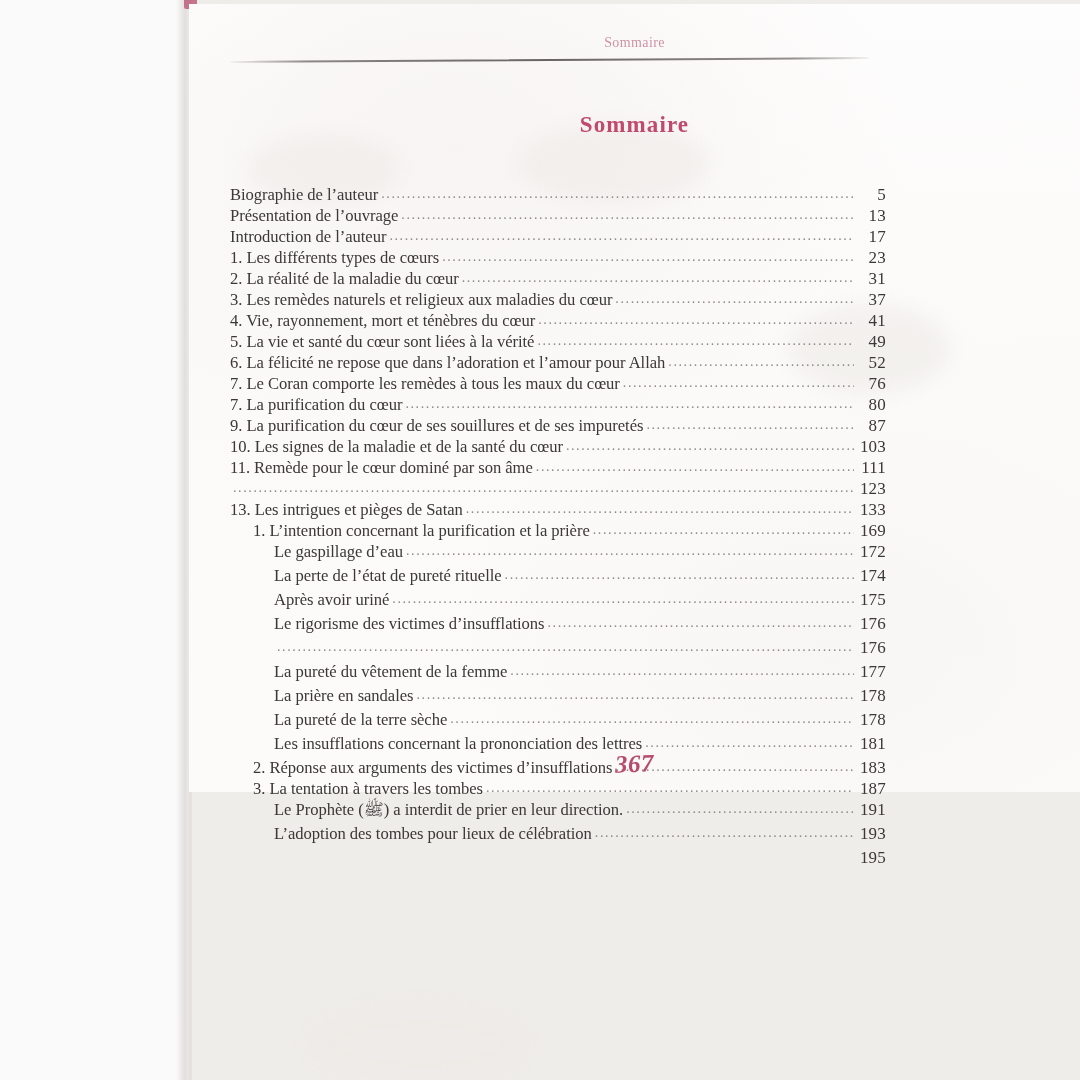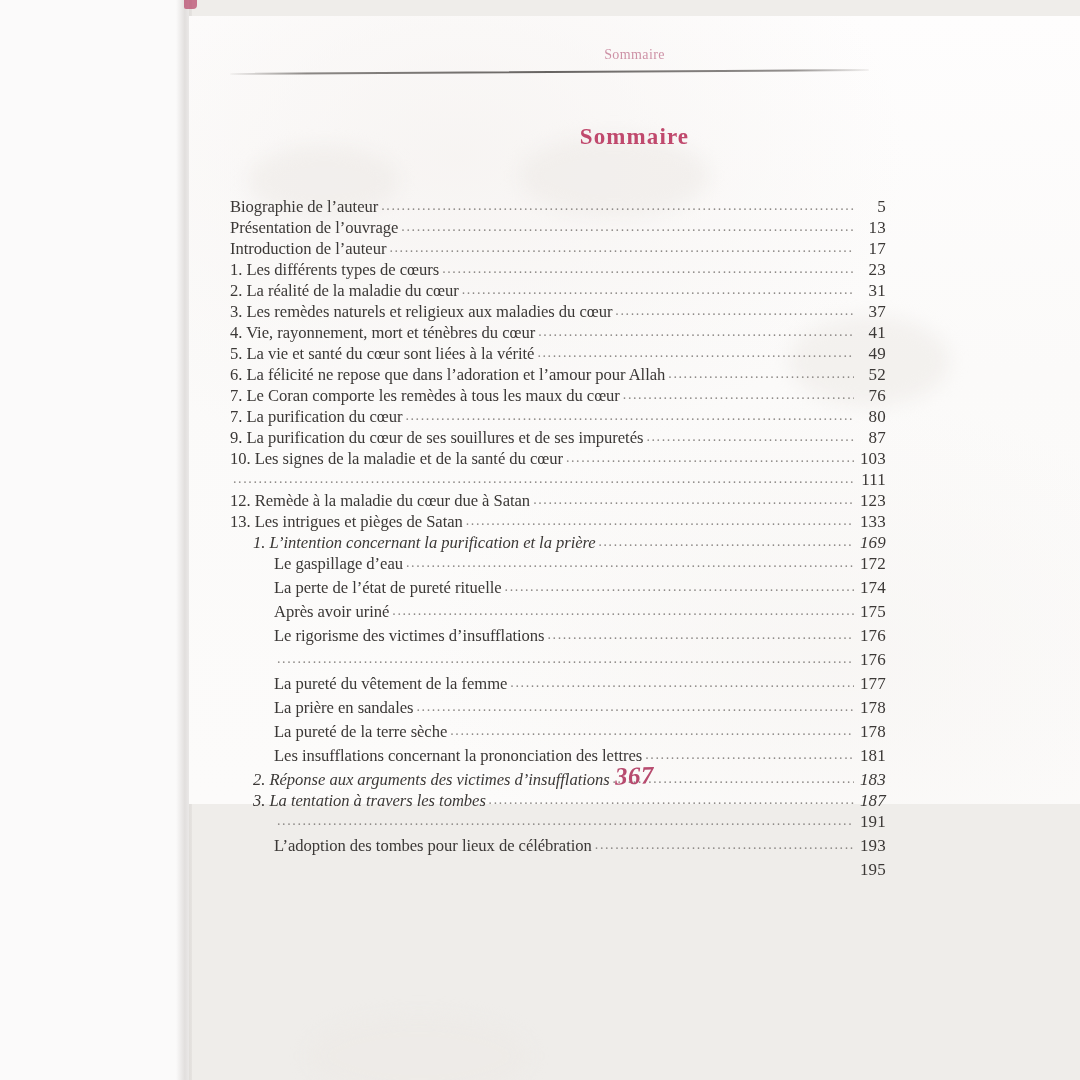--- a/index.html
+++ b/index.html
@@ -38,21 +38,21 @@
     width: 13px; height: 11px;
     background: #b8486b;
     opacity: .72;
     border-radius: 1px 2px 4px 2px;
     filter: blur(0.7px);
   }
 
   
   #page {
     position: absolute;
-    left: 189px; top: 16px;
+    left: 189px; top: 4px;
     width: 891px; height: 788px;
     background: #fdfcfb;
   }
   
   #paper-tint {
     position: absolute;
     inset: 0;
     background:
       radial-gradient(ellipse 70% 55% at 30% 18%, rgba(246,243,241,0.85) 0%, rgba(255,255,255,0) 72%),
       radial-gradient(ellipse 60% 45% at 72% 82%, rgba(247,245,243,0.8) 0%, rgba(255,255,255,0) 75%),
@@ -135,21 +135,21 @@
   .entry .pg {
     flex: 0 0 auto;
     text-align: right;
     min-width: 30px;
     font-size: 17px;
     letter-spacing: .2px;
   }
 
   
   .lvl-0 { padding-left: 0; }
-  .lvl-1 { padding-left: 23px; font-style: italic; }
+  .lvl-1 { padding-left: 23px; }
   .lvl-2 { padding-left: 44px; }
 
   .gap-sm { margin-top: 0px; }
   .gap-lg { margin-top: 3px; }
 
   .nodots .dots { visibility: hidden; }
   .nodots .pg { margin-left: 0; }
 
   
   #folio {
@@ -258,25 +258,25 @@
           <span class="label">9. La purification du cœur de ses souillures et de ses impuretés</span>
           <span class="dots">........................................................................................................................................................................................................</span>
           <span class="pg">87</span>
         </div>
         <div class="entry lvl-0 gap-sm">
           <span class="label">10. Les signes de la maladie et de la santé du cœur</span>
           <span class="dots">........................................................................................................................................................................................................</span>
           <span class="pg">103</span>
         </div>
         <div class="entry lvl-0 gap-sm">
+          <span class="label">11. Remède pour le cœur dominé par son âme</span>
           <span class="dots">........................................................................................................................................................................................................</span>
           <span class="pg">111</span>
         </div>
         <div class="entry lvl-0 gap-sm">
-          <span class="label">12. Remède à la maladie du cœur due à Satan</span>
           <span class="dots">........................................................................................................................................................................................................</span>
           <span class="pg">123</span>
         </div>
         <div class="entry lvl-0 gap-sm">
           <span class="label">13. Les intrigues et pièges de Satan</span>
           <span class="dots">........................................................................................................................................................................................................</span>
           <span class="pg">133</span>
         </div>
         <div class="entry lvl-1 gap-sm">
           <span class="label">1. L’intention concernant la purification et la prière</span>
@@ -331,20 +331,21 @@
           <span class="label">2. Réponse aux arguments des victimes d’insufflations</span>
           <span class="dots">........................................................................................................................................................................................................</span>
           <span class="pg">183</span>
         </div>
         <div class="entry lvl-1 gap-sm">
           <span class="label">3. La tentation à travers les tombes</span>
           <span class="dots">........................................................................................................................................................................................................</span>
           <span class="pg">187</span>
         </div>
         <div class="entry lvl-2 gap-sm">
+          <span class="label">Le Prophète (ﷺ) a interdit de prier en leur direction.</span>
           <span class="dots">........................................................................................................................................................................................................</span>
           <span class="pg">191</span>
         </div>
         <div class="entry lvl-2 gap-lg">
           <span class="label">L’adoption des tombes pour lieux de célébration</span>
           <span class="dots">........................................................................................................................................................................................................</span>
           <span class="pg">193</span>
         </div>
         <div class="entry lvl-2 gap-lg nodots">
           <span class="dots">........................................................................................................................................................................................................</span>

